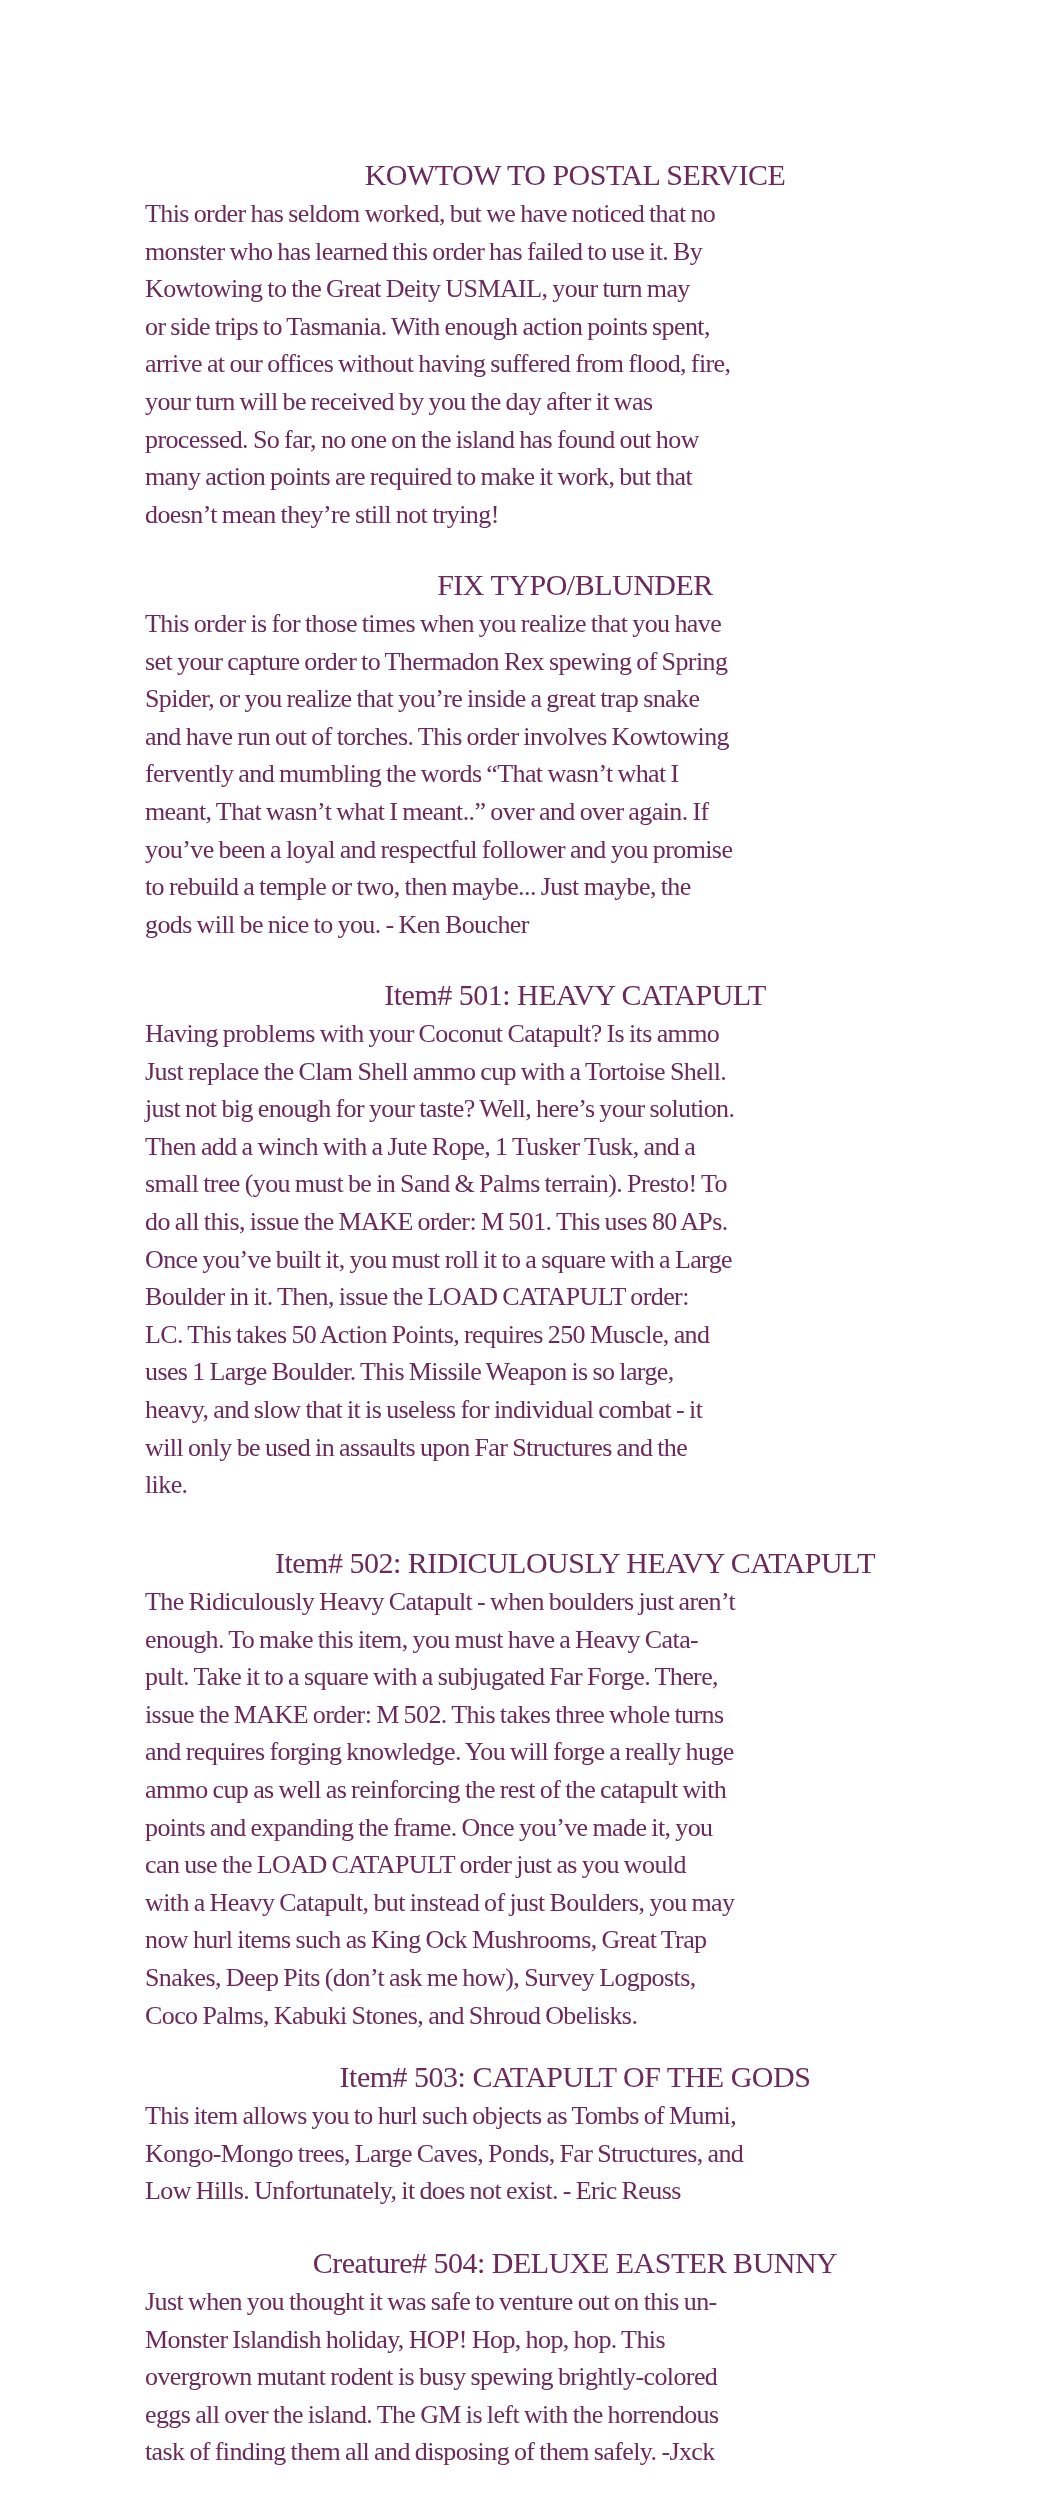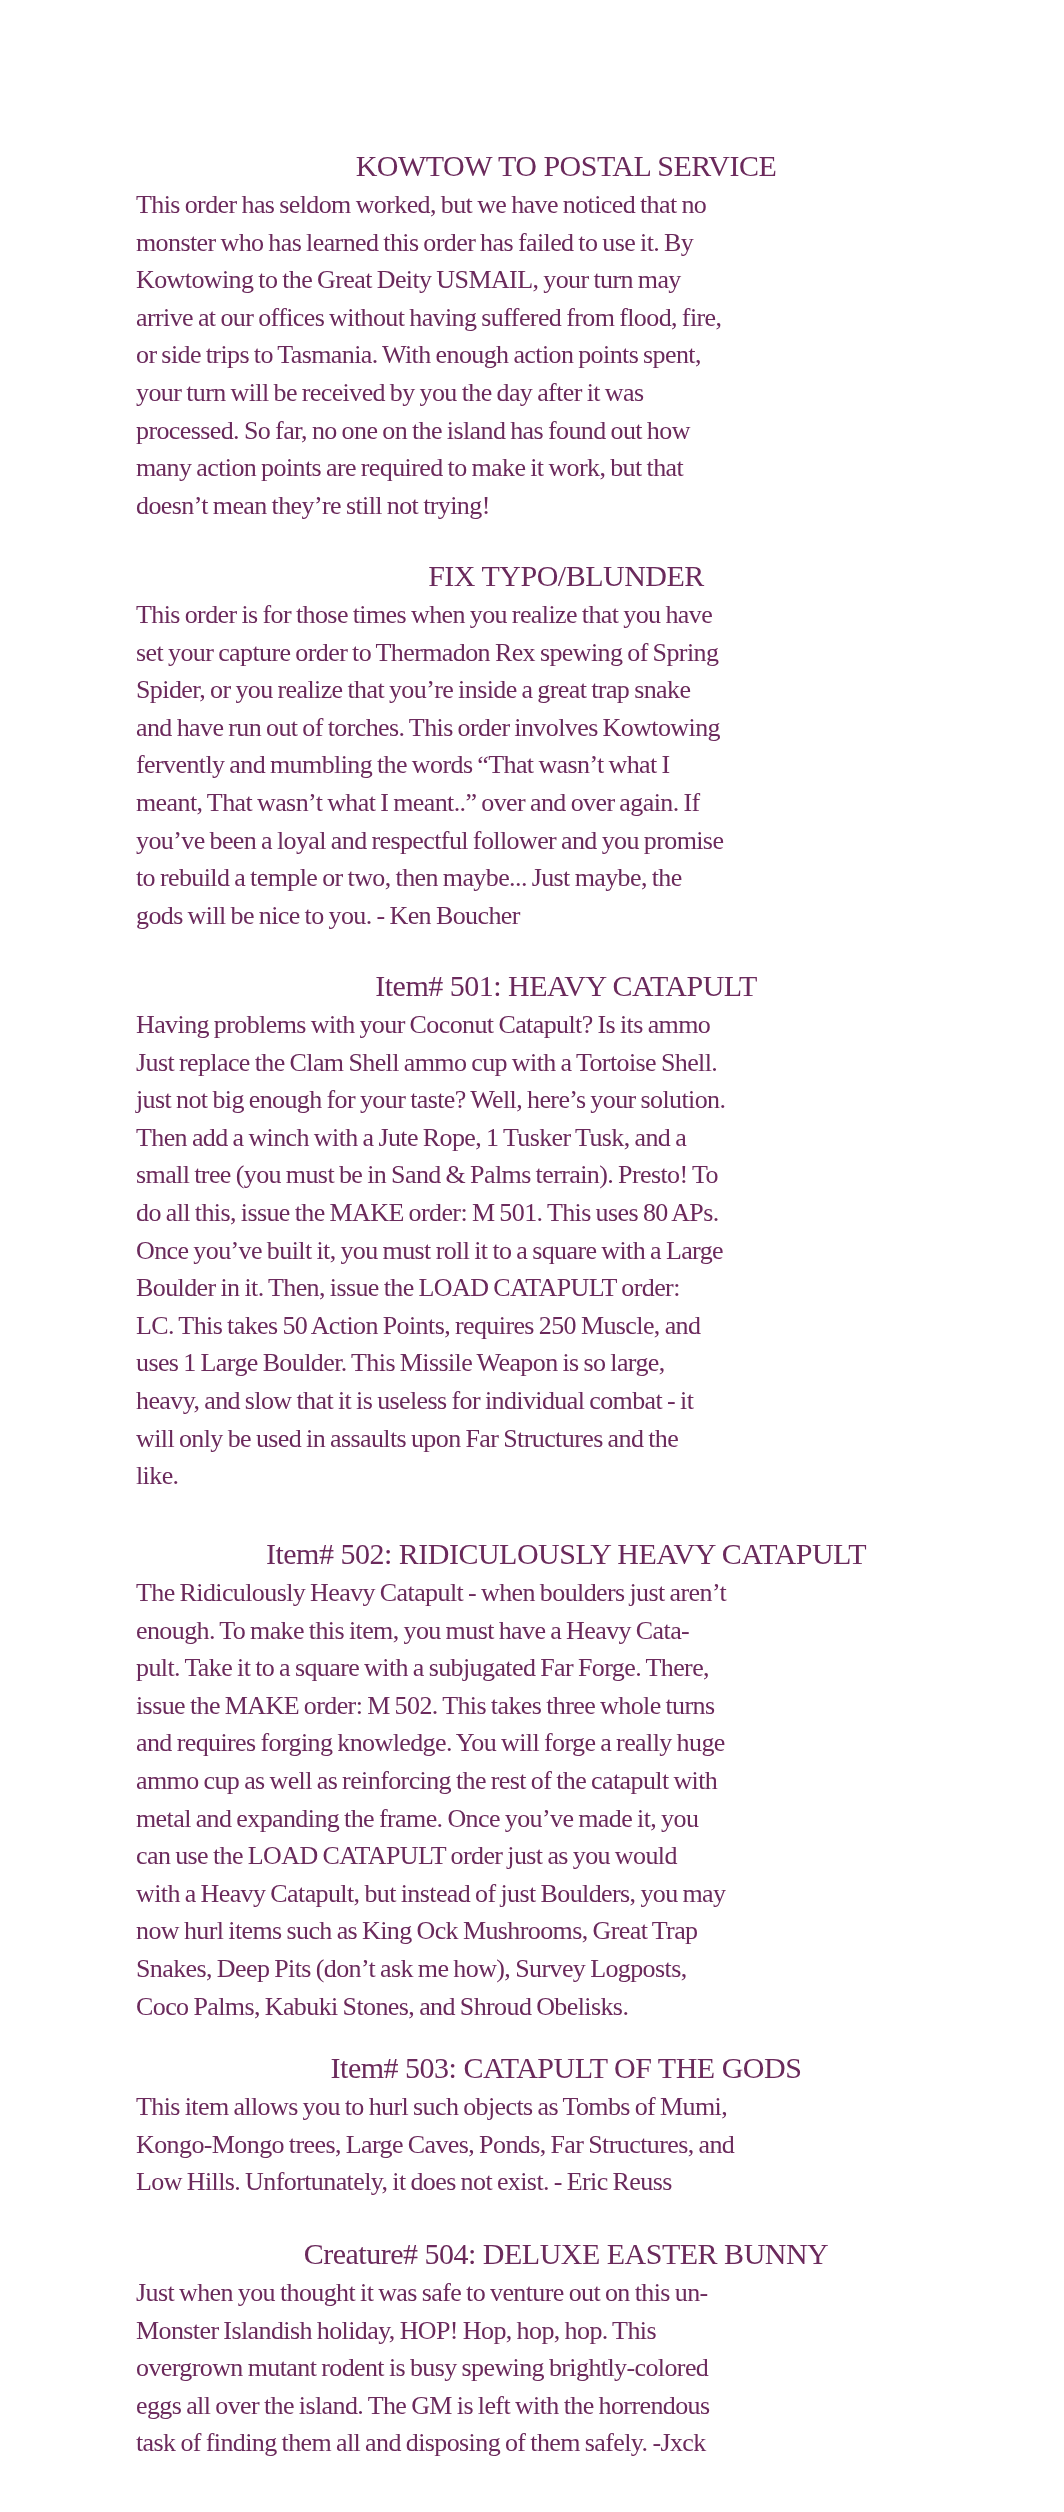--- a/index.html
+++ b/index.html
@@ -2,21 +2,21 @@
 <html><head>
 <meta charset="utf-8">
 <style>
   html, body { margin: 0; padding: 0; background: #ffffff; }
   body { width: 1064px; height: 2512px; position: relative; overflow: hidden; }
   .page {
     position: absolute; left: 128px; top: 138px; width: 860px;
     color: #6b2a5c;
     font-family: "Liberation Serif", "DejaVu Serif", serif;
   }
-  .section { margin: 8px; }
+  .section { margin: 17px; }
   .heading {
     text-align: center; font-size: 30px; line-height: 40px;
     letter-spacing: -0.5px; margin: 0; font-weight: normal;
   }
   .body-text {
     font-size: 26px; line-height: 37.6px; margin: 0;
     letter-spacing: -0.6px; word-spacing: -1px;
   }
   .body-text .ln { display: block; white-space: nowrap; }
   #s1 { position: absolute; top: 0; left: 0; width: 860px; }
@@ -30,22 +30,22 @@
 <body>
 
 <div class="page">
 
   <div class="section" id="s1">
     <h2 class="heading">KOWTOW TO POSTAL SERVICE</h2>
     <p class="body-text">
       <span class="ln">This order has seldom worked, but we have noticed that no</span>
       <span class="ln">monster who has learned this order has failed to use it. By</span>
       <span class="ln">Kowtowing to the Great Deity USMAIL, your turn may</span>
+      <span class="ln">or side trips to Tasmania. With enough action points spent,</span>
       <span class="ln">arrive at our offices without having suffered from flood, fire,</span>
-      <span class="ln">or side trips to Tasmania. With enough action points spent,</span>
       <span class="ln">your turn will be received by you the day after it was</span>
       <span class="ln">processed. So far, no one on the island has found out how</span>
       <span class="ln">many action points are required to make it work, but that</span>
       <span class="ln">doesn’t mean they’re still not trying!</span>
     </p>
   </div>
 
   <div class="section" id="s2">
     <h2 class="heading">FIX TYPO/BLUNDER</h2>
     <p class="body-text">
@@ -82,21 +82,21 @@
 
   <div class="section" id="s4">
     <h2 class="heading">Item# 502: RIDICULOUSLY HEAVY CATAPULT</h2>
     <p class="body-text">
       <span class="ln">The Ridiculously Heavy Catapult - when boulders just aren’t</span>
       <span class="ln">enough. To make this item, you must have a Heavy Cata-</span>
       <span class="ln">pult. Take it to a square with a subjugated Far Forge. There,</span>
       <span class="ln">issue the MAKE order: M 502. This takes three whole turns</span>
       <span class="ln">and requires forging knowledge. You will forge a really huge</span>
       <span class="ln">ammo cup as well as reinforcing the rest of the catapult with</span>
-      <span class="ln">metal and expanding the frame. Once you’ve made it, you</span>
+      <span class="ln">points and expanding the frame. Once you’ve made it, you</span>
       <span class="ln">can use the LOAD CATAPULT order just as you would</span>
       <span class="ln">with a Heavy Catapult, but instead of just Boulders, you may</span>
       <span class="ln">now hurl items such as King Ock Mushrooms, Great Trap</span>
       <span class="ln">Snakes, Deep Pits (don’t ask me how), Survey Logposts,</span>
       <span class="ln">Coco Palms, Kabuki Stones, and Shroud Obelisks.</span>
     </p>
   </div>
 
   <div class="section" id="s5">
     <h2 class="heading">Item# 503: CATAPULT OF THE GODS</h2>

